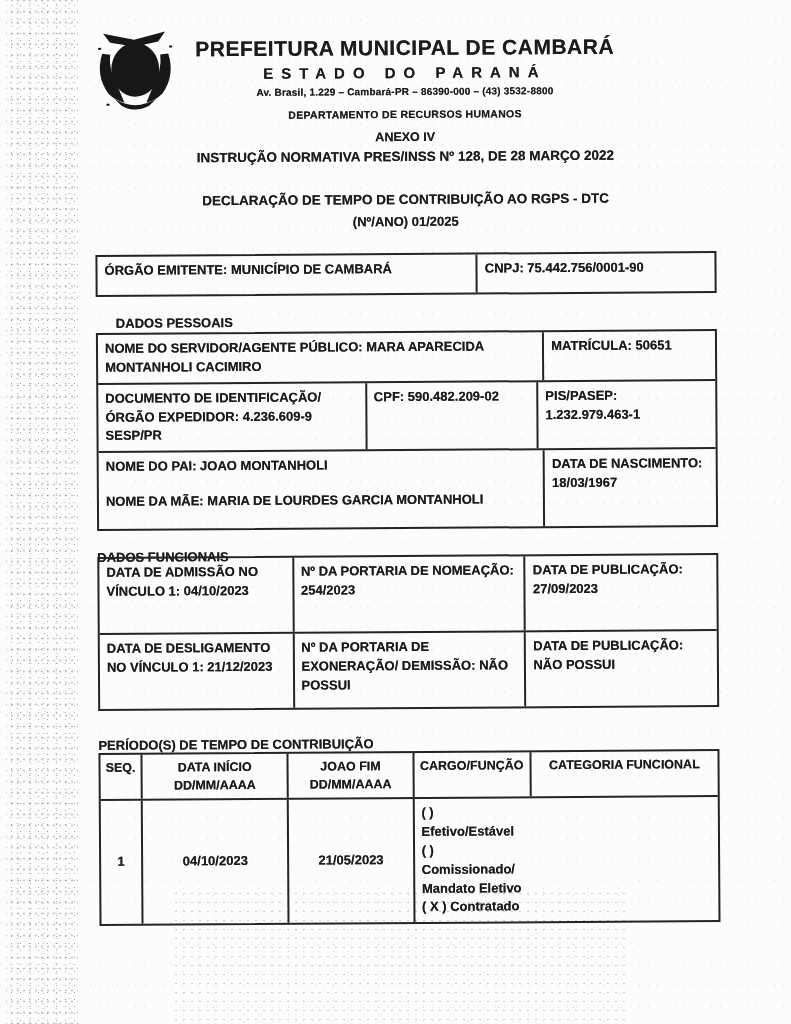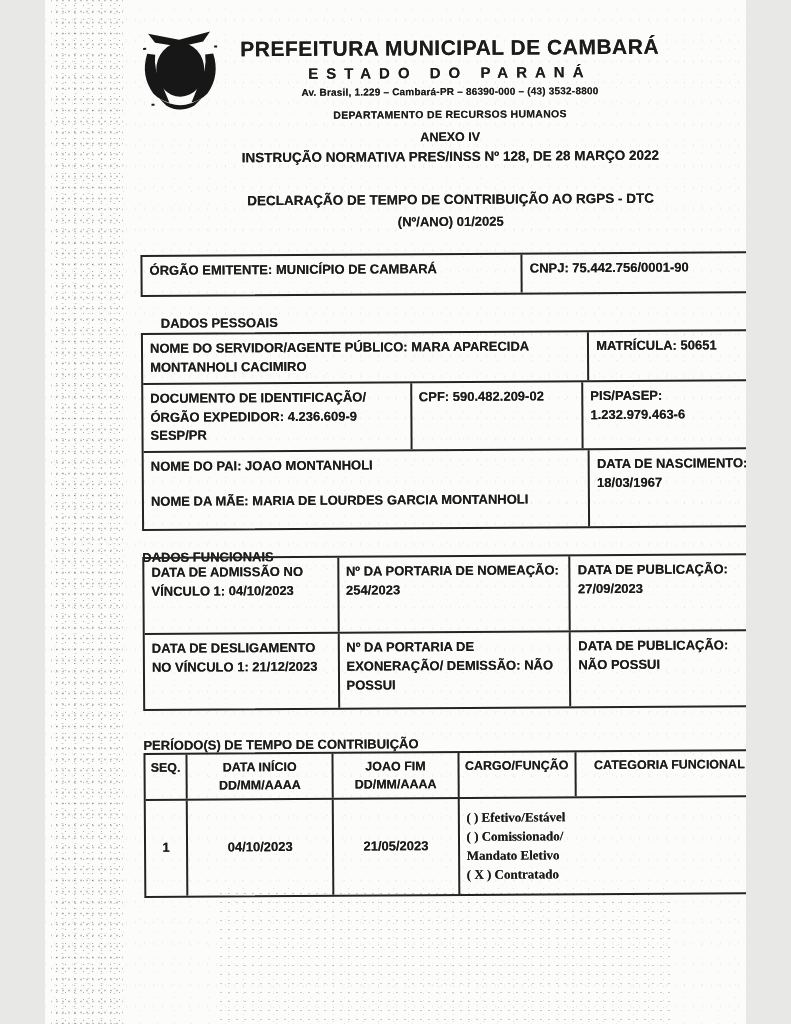--- a/index.html
+++ b/index.html
@@ -1,18 +1,18 @@
 <!DOCTYPE html>
 <html><head>
 <meta charset="utf-8">
 <style>
   html,body{margin:0;padding:0;background:#e8e8e6;}
   .page{
     position:relative;
-    width:701px;height:1024px;
+    width:791px;height:1024px;
     margin:0 auto;
     background:#fcfcfa;
     overflow:hidden;
     font-family:"Liberation Sans",sans-serif;
     color:#1c1c1c;
   }
   
   .speckle-all,.speckle-left,.speckle-bottom{position:absolute;pointer-events:none;}
   .speckle-all{
     left:0;top:0;right:0;bottom:0;opacity:.35;
@@ -63,21 +63,21 @@
   .cell{
     box-sizing:border-box;padding:5px 7px;
     font-size:13px;font-weight:600;line-height:1.45;color:#1b1b1b;
   }
   .cell + .cell{border-left:2px solid #242424;}
   .cell .gap-line{margin-top:16px;}
   .th{font-size:12.5px;font-weight:700;text-align:center;padding:4px 3px;}
   .td-center{display:flex;align-items:center;justify-content:center;text-align:center;}
   .td-mid{display:flex;align-items:center;}
   .cargo{font-weight:400;font-size:13px;}
-  .cat-line{font-weight:600;font-family:Liberation Serif, serif;}
+  .cat-line{font-weight:600;}
 </style>
 </head>
 <body>
 
 <div class="page">
   <div class="speckle-all"></div>
   <div class="speckle-left"></div>
   <div class="speckle-bottom"></div>
 
   <div class="content">
@@ -112,21 +112,21 @@
 
     <div class="abs sec-label" style="top:314px;margin-left:20px;">DADOS PESSOAIS</div>
     <div class="abs tbl" style="top:331px;">
       <div class="trow" style="grid-template-columns:72% 28%;min-height:41px;">
         <div class="cell">NOME DO SERVIDOR/AGENTE PÚBLICO: MARA APARECIDA MONTANHOLI CACIMIRO</div>
         <div class="cell">MATRÍCULA: 50651</div>
       </div>
       <div class="trow" style="grid-template-columns:43.2% 27.8% 29%;min-height:56px;">
         <div class="cell">DOCUMENTO DE IDENTIFICAÇÃO/ ÓRGÃO EXPEDIDOR: 4.236.609-9 SESP/PR</div>
         <div class="cell">CPF: 590.482.209-02</div>
-        <div class="cell">PIS/PASEP: 1.232.979.463-6</div>
+        <div class="cell">PIS/PASEP: 1.232.979.463-1</div>
       </div>
       <div class="trow" style="grid-template-columns:72% 28%;min-height:78px;">
         <div class="cell">
           <div>NOME DO PAI: JOAO MONTANHOLI</div>
           <div class="gap-line">NOME DA MÃE: MARIA DE LOURDES GARCIA MONTANHOLI</div>
         </div>
         <div class="cell">DATA DE NASCIMENTO: 18/03/1967</div>
       </div>
     </div>
 

